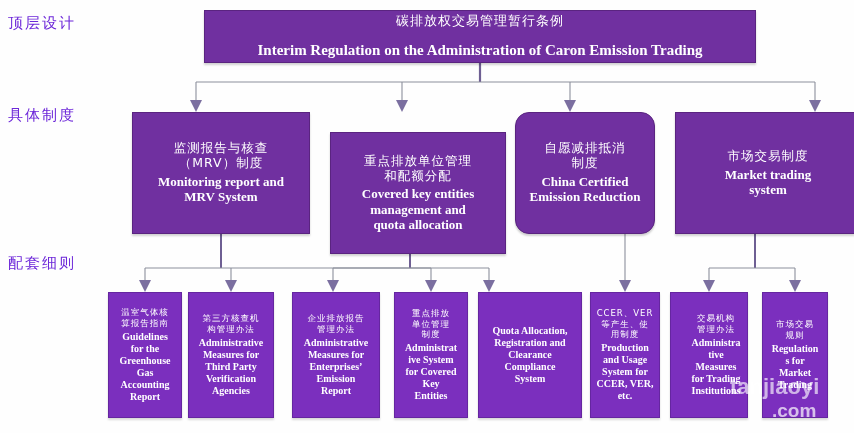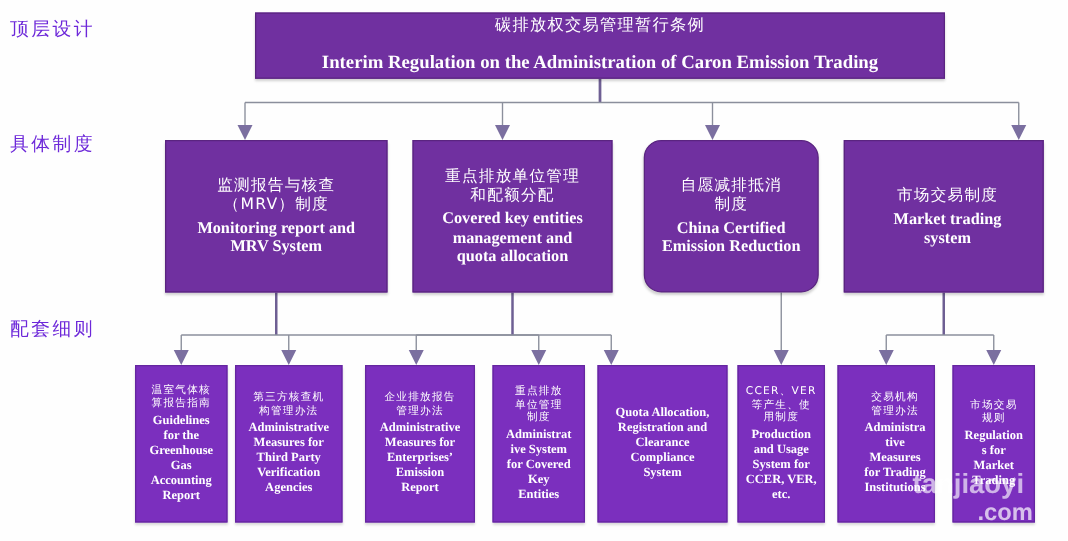--- a/index.html
+++ b/index.html
@@ -68,23 +68,23 @@
   .node-mid {
     top: 112px; height: 122px;
     background: #7030a0;
     border: 1px solid #5a2480;
     box-shadow: 0 2px 2px rgba(0,0,0,.18);
     padding: 4px 6px;
   }
   .node-mid .cn { font-size: 12.5px; margin-bottom: 3px; }
   .node-mid .en { font-size: 13px; }
   #node-m0 { left: 132px; width: 178px; }
-  #node-m1 { left: 330px; width: 160px; }
+  #node-m1 { left: 330px; width: 176px; margin-top: 20px; }
   #node-m2 { left: 515px; width: 140px; border-radius: 14px; }
-  #node-m3 { left: 675px; width: 160px; padding-left: 12px; }
+  #node-m3 { left: 675px; width: 180px; padding-left: 12px; }
 
   
   .node-detail {
     top: 292px; height: 126px;
     background: #7b2fbe;
     border: 1px solid #6526a0;
     padding: 3px 2px;
     box-shadow: 0 2px 2px rgba(0,0,0,.15);
   }
   .node-detail .cn { font-size: 8.5px; line-height: 1.25; margin-bottom: 2px; }
@@ -137,21 +137,20 @@
     white-space: nowrap;
   }
   #watermark .wm-dot {
     position: absolute;
     left: 212px; top: 48px;
     font-family: "Liberation Sans", "DejaVu Sans", sans-serif;
     font-size: 19px;
     font-weight: 700;
     color: rgba(255,255,255,.85);
     white-space: nowrap;
-    margin-left: 10px;
   }
 </style>
 </head>
 <body>
 
 <div id="stage">
 
   <div class="row-label" id="label-top">顶层设计</div>
   <div class="row-label" id="label-mid">具体制度</div>
   <div class="row-label" id="label-detail">配套细则</div>

